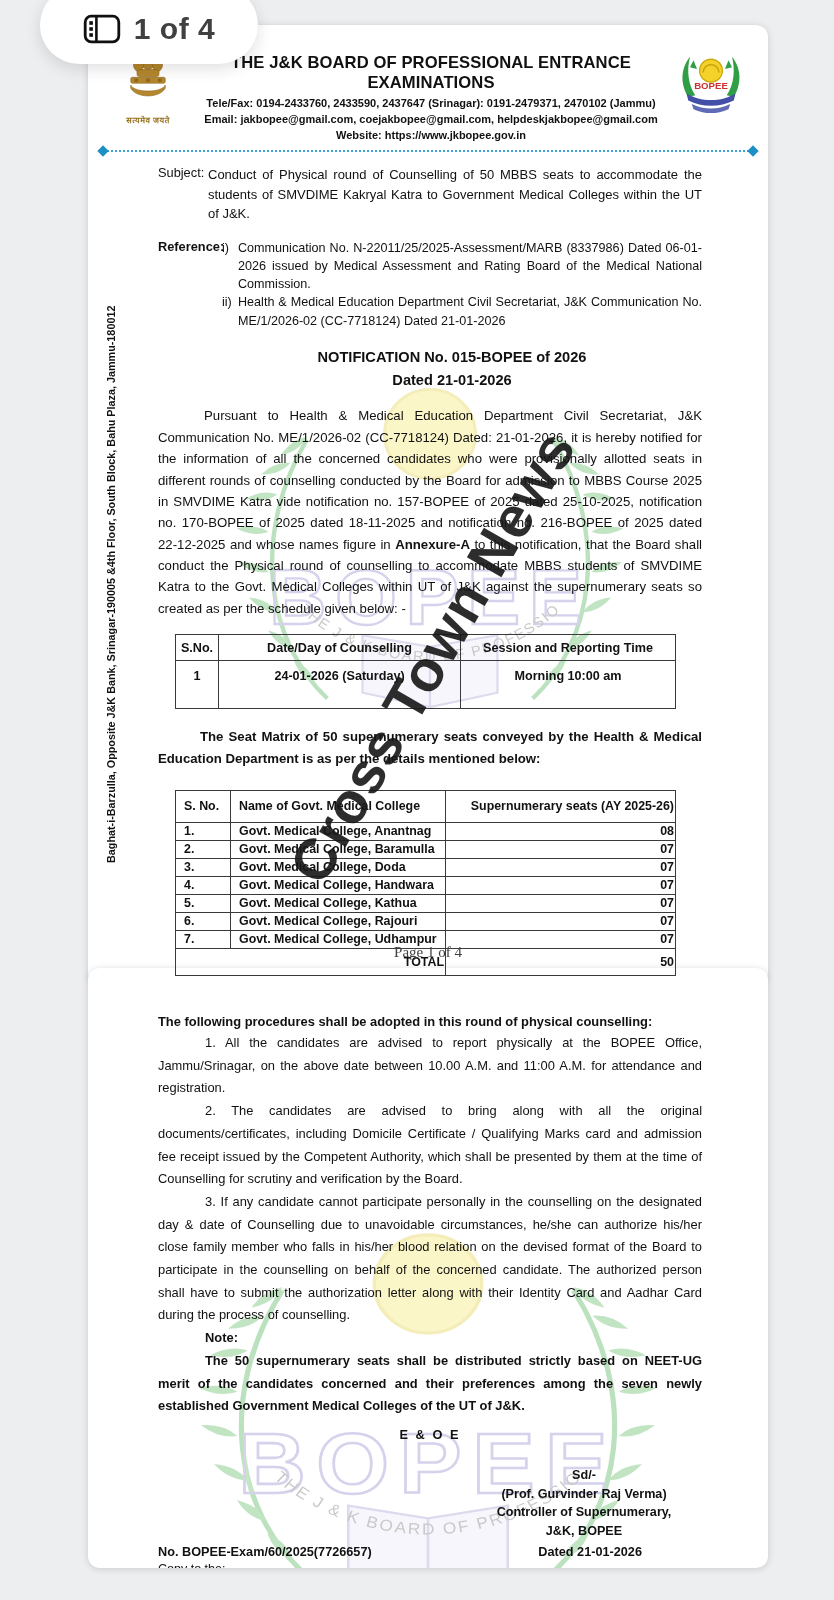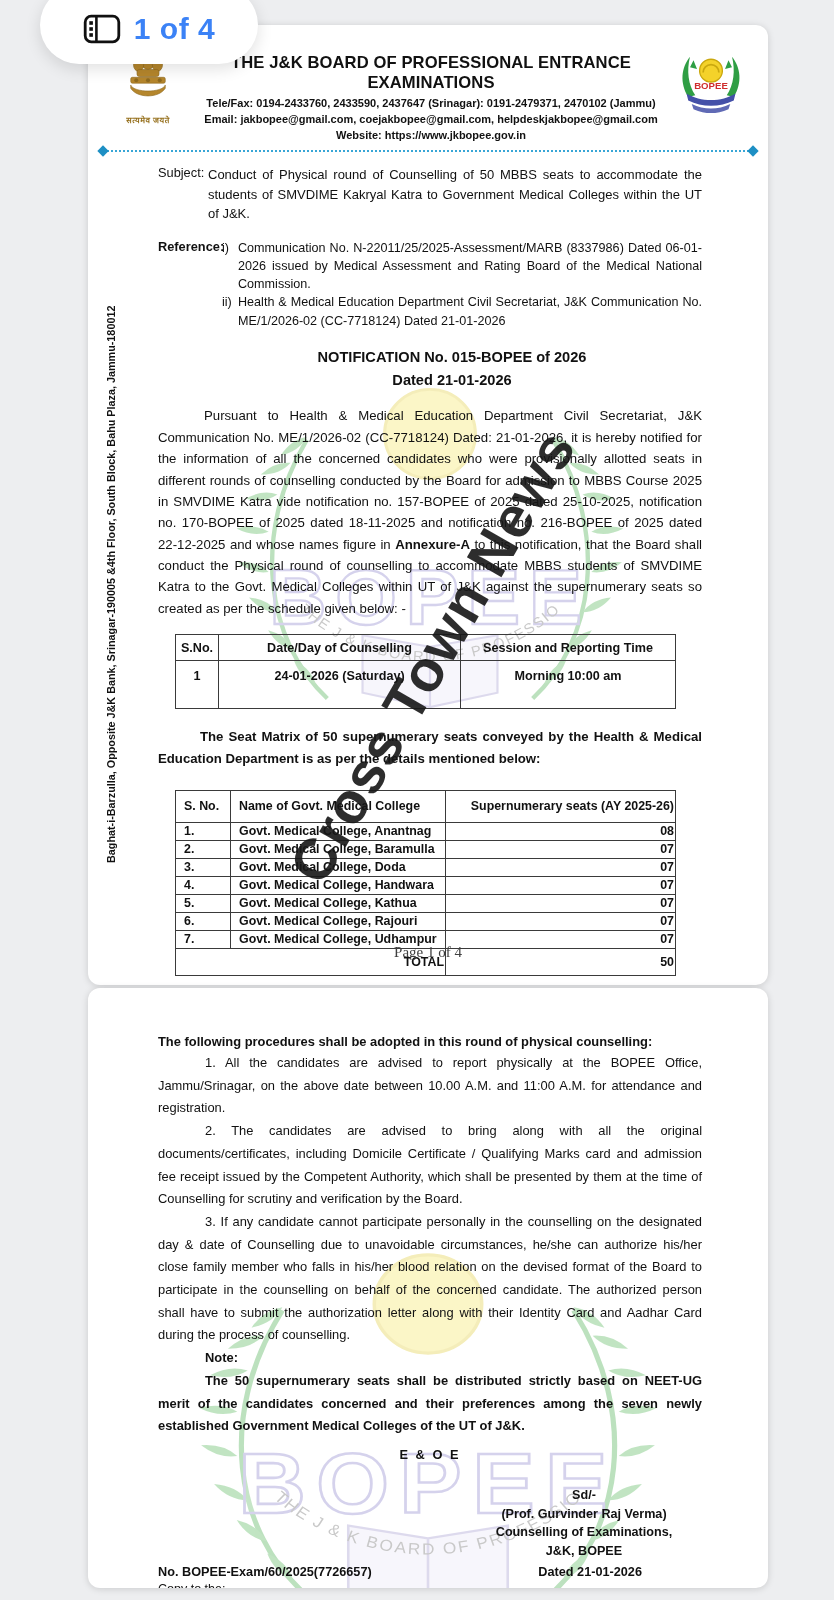--- a/index.html
+++ b/index.html
@@ -2,26 +2,26 @@
 <html><head>
 <meta charset="utf-8">
 <style>
   html,body{margin:0;padding:0;background:#e9ebec;}
   .screen{position:relative;width:834px;height:1600px;overflow:hidden;background:#edeef0;
           font-family:"Liberation Sans",sans-serif;color:#111;}
   
   .pill{position:absolute;left:40px;top:-14px;width:218px;height:78px;background:#fff;
         border-radius:39px;box-shadow:0 5px 16px rgba(0,0,0,.12);display:flex;align-items:center;
         justify-content:center;gap:13px;z-index:30;padding-top:8px;box-sizing:border-box;}
-  .pill-label{font-size:30px;font-weight:600;color:#3b82f6;letter-spacing:.5px;}
+  .pill-label{font-size:30px;font-weight:600;color:#404040;letter-spacing:.5px;}
   
   .page{position:absolute;left:88px;width:680px;background:#fff;border-radius:12px;
         box-shadow:0 1px 7px rgba(0,0,0,.15);overflow:hidden;}
   #page1{top:25px;height:960px;}
-  #page2{top:988px;height:600px;}
+  #page2{top:968px;height:600px;}
   
   .doc-header{display:flex;align-items:flex-start;padding:26px 14px 0 22px;position:relative;z-index:2;}
   .emblem{width:76px;display:flex;flex-direction:column;align-items:center;}
   .emblem-caption{font-size:8px;font-weight:bold;color:#96701d;margin-top:1px;letter-spacing:.5px;}
   .head-center{flex:1;text-align:center;padding:0 2px;}
   .org-title{font-size:16.6px;font-weight:bold;margin-top:2px;letter-spacing:.1px;}
   .head-line{font-size:11px;font-weight:600;margin-top:4px;}
   .bopee-logo{width:78px;}
   .head-rule{margin:9px 12px 0;position:relative;border-top:2px dotted #38a6d6;height:0;z-index:2;}
   .head-rule::before,.head-rule::after{content:"";position:absolute;top:-5px;width:8px;height:8px;
@@ -296,21 +296,21 @@
       <p class="p2-para">1. All the candidates are advised to report physically at the BOPEE Office, Jammu/Srinagar, on the above date between 10.00 A.M. and 11:00 A.M. for attendance and registration.</p>
       <p class="p2-para">2. The candidates are advised to bring along with all the original documents/certificates, including Domicile Certificate / Qualifying Marks card and admission fee receipt issued by the Competent Authority, which shall be presented by them at the time of Counselling for scrutiny and verification by the Board.</p>
       <p class="p2-para">3. If any candidate cannot participate personally in the counselling on the designated day &amp; date of Counselling due to unavoidable circumstances, he/she can authorize his/her close family member who falls in his/her blood relation on the devised format of the Board to participate in the counselling on behalf of the concerned candidate. The authorized person shall have to submit the authorization letter along with their Identity Card and Aadhar Card during the process of counselling.</p>
       <div class="p2-note-label">Note:</div>
       <div class="p2-note">The 50 supernumerary seats shall be distributed strictly based on NEET-UG merit of the candidates concerned and their preferences among the seven newly established Government Medical Colleges of the UT of J&amp;K.</div>
       <div class="eoe">E &amp; O E</div>
 
       <div class="sig-block">
         <div>Sd/-</div>
         <div>(Prof. Gurvinder Raj Verma)</div>
-        <div>Counselling of Examinations,</div>
+        <div>Controller of Supernumerary,</div>
         <div>J&amp;K, BOPEE</div>
       </div>
 
       <div class="refrow">
         <span>No. BOPEE-Exam/60/2025(7726657)</span>
         <span class="dated">Dated 21-01-2026</span>
       </div>
 
       <div class="copy-label">Copy to the: -</div>
 

